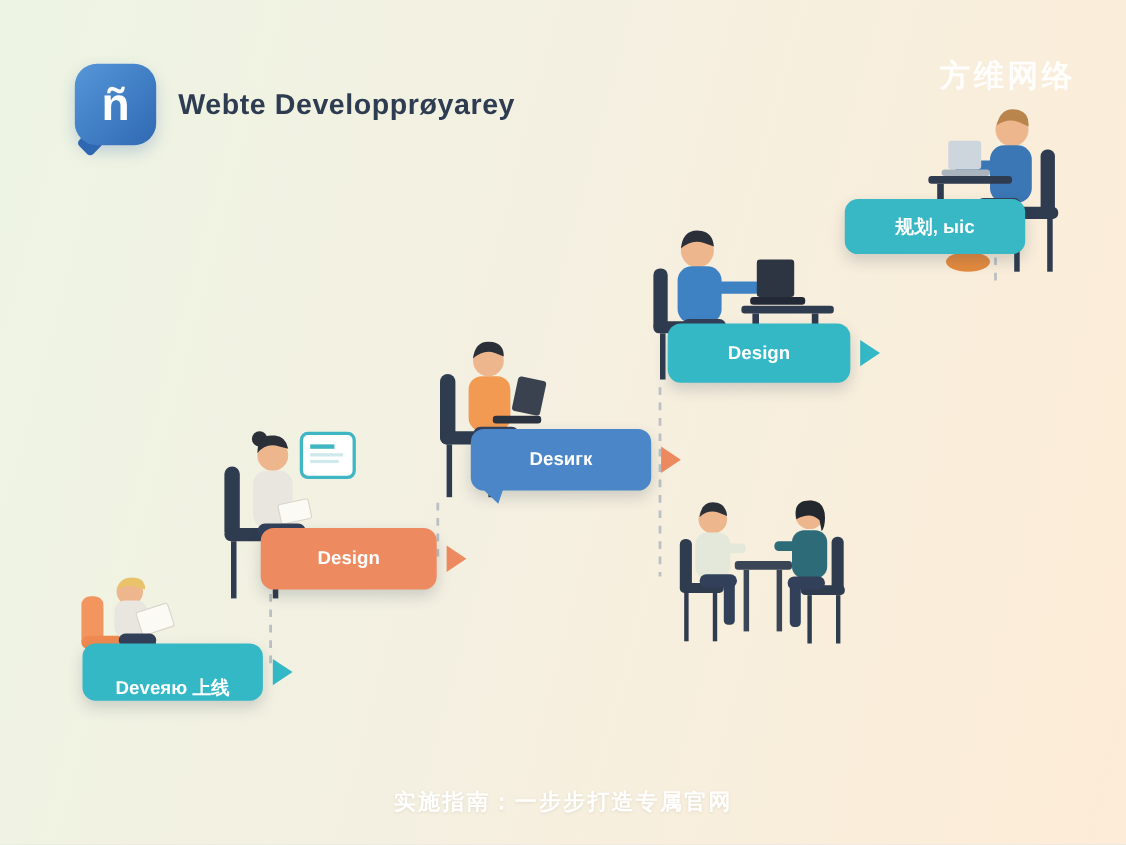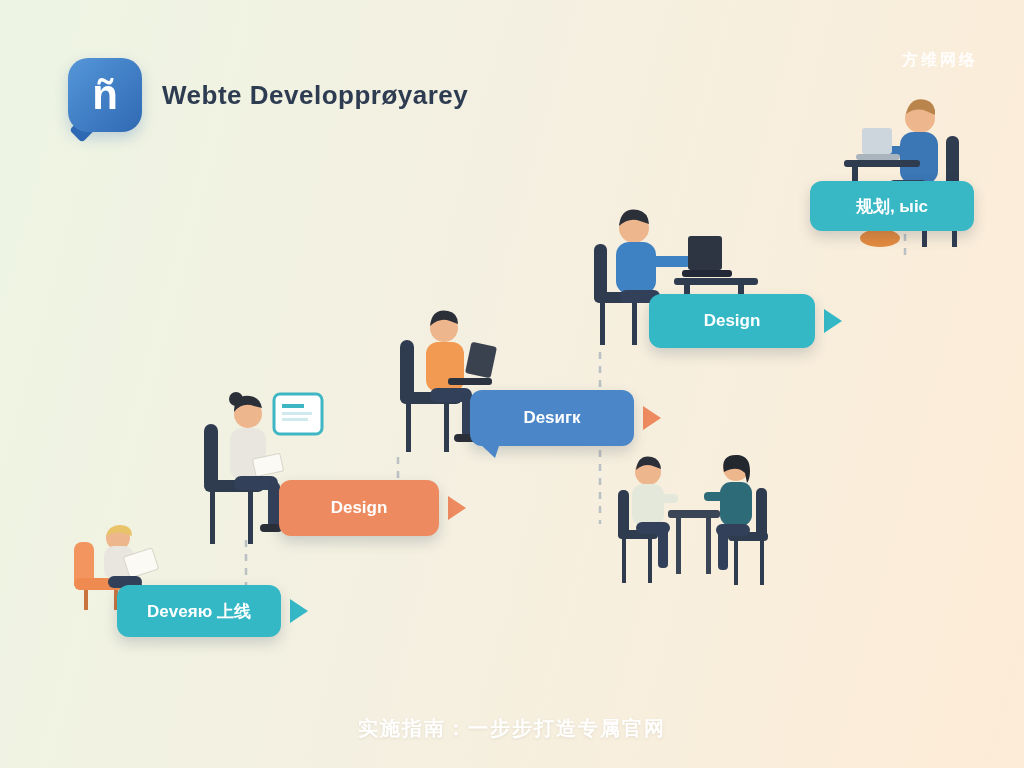--- a/index.html
+++ b/index.html
@@ -13,36 +13,36 @@
   .logo{width:74px;height:74px;border-radius:20px;position:relative;
     background:linear-gradient(135deg,#5596d8,#2f69b3);
     display:flex;align-items:center;justify-content:center;
     box-shadow:0 6px 14px rgba(47,105,179,0.25);}
   .logo::after{content:"";position:absolute;left:5px;bottom:-7px;width:18px;height:18px;
     background:#2f69b3;border-radius:4px;transform:rotate(45deg);z-index:-1;}
   .logo-letter{color:#ffffff;font-size:42px;font-weight:700;line-height:1;}
   .title{font-size:26px;font-weight:800;color:#2e3c52;letter-spacing:0.5px;}
   
   .watermark{position:absolute;top:50px;right:46px;color:rgba(255,255,255,0.92);
-    font-size:16px;font-weight:700;letter-spacing:3px;z-index:6;}
+    font-size:28px;font-weight:700;letter-spacing:3px;z-index:6;}
   .caption{position:absolute;left:0;right:0;bottom:26px;text-align:center;color:#ffffff;
     font-size:20px;font-weight:700;letter-spacing:2px;z-index:6;
     text-shadow:0 1px 3px rgba(120,110,90,0.15);}
   
   .dashes{position:absolute;left:0;top:0;z-index:1;pointer-events:none;}
   
   .illus{position:absolute;z-index:2;}
   
-  .step{position:absolute;display:flex;align-items:center;z-index:5;margin-left:42px;}
+  .step{position:absolute;display:flex;align-items:center;z-index:5;}
   .step-box{position:relative;display:flex;align-items:center;justify-content:center;
     color:#fff;font-weight:700;font-size:17px;border-radius:12px;padding:0 12px;
     box-shadow:0 6px 14px rgba(40,60,80,0.20);}
   .step-arrow{width:0;height:0;border-top:12px solid transparent;
     border-bottom:12px solid transparent;border-left:18px solid #35b8c6;margin-left:9px;}
-  #step-1{left:75px;top:585px;}  #step-1 .step-box{width:140px;height:52px;}
+  #step-1{left:75px;top:585px;}  #step-1 .step-box{width:140px;height:52px;align-items:flex-end;}
   #step-2{left:237px;top:480px;} #step-2 .step-box{width:136px;height:56px;}
   #step-3{left:428px;top:390px;} #step-3 .step-box{width:140px;height:56px;text-align:right;}
   #step-4{left:607px;top:294px;} #step-4 .step-box{width:142px;height:54px;}
   #step-5{left:768px;top:181px;} #step-5 .step-box{width:140px;height:50px;}
   #step-3 .tail{position:absolute;left:9px;bottom:-12px;width:0;height:0;
     border-left:16px solid transparent;border-right:5px solid transparent;
     border-top:15px solid #4a86c8;}
   
   #illus-1{left:70px;top:512px;width:110px;height:100px;}
   #illus-2{left:188px;top:368px;width:140px;height:185px;}

